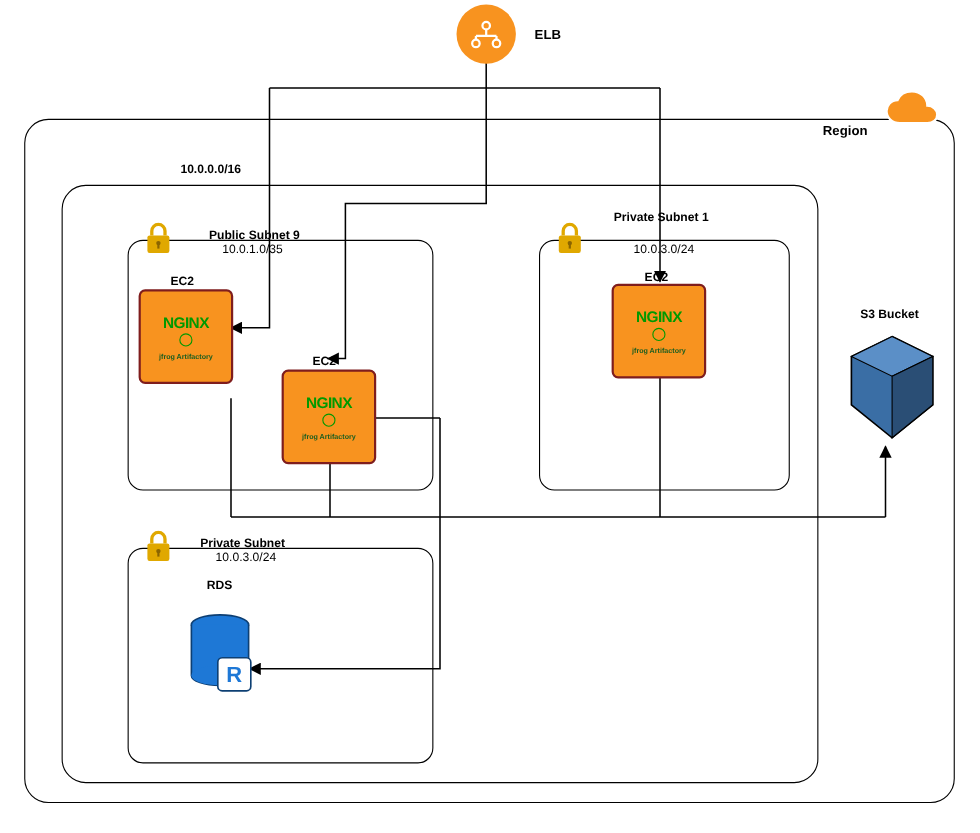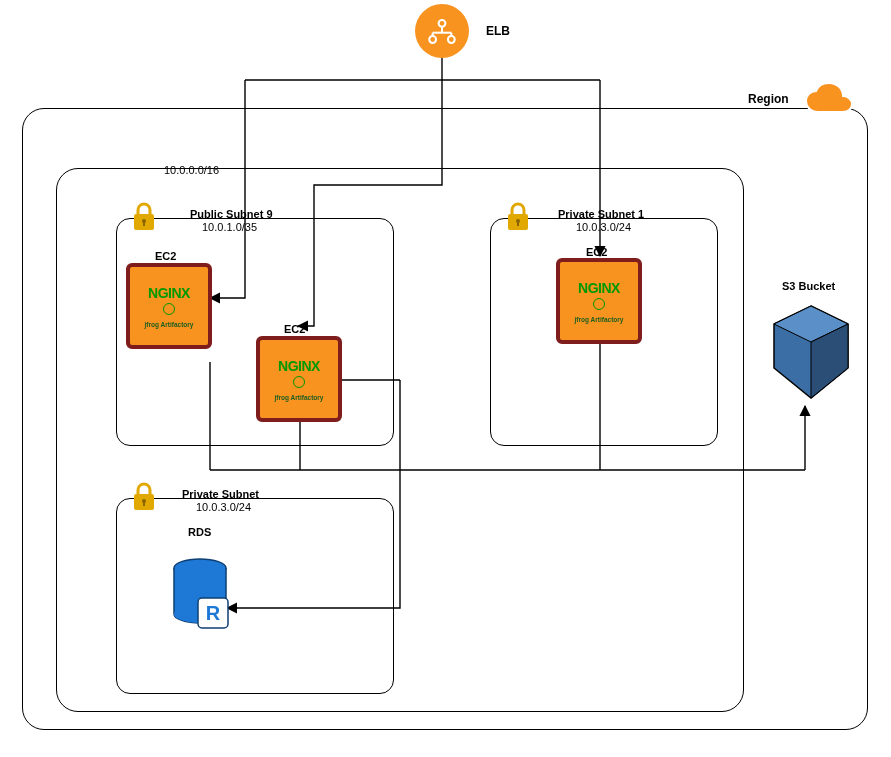--- a/index.html
+++ b/index.html
@@ -11,21 +11,21 @@
   
   .elb{position:absolute;width:54px;height:54px;border-radius:50%;background:#f8931f;display:flex;align-items:center;justify-content:center}
   .elb svg{width:34px;height:34px;stroke:#fff;fill:none;stroke-width:2.4}
   
   .cloud{position:absolute}
   .cloud svg{display:block}
   
   .lock{position:absolute;width:24px;height:30px}
   .lock svg{display:block}
   
-  .ec2{position:absolute;width:86px;height:86px;background:#f8931f;border:4px solid #7f1d1d;border-radius:6px;box-sizing:border-box;display:flex;flex-direction:column;align-items:center;justify-content:center}
+  .ec2{position:absolute;width:86px;height:86px;background:#f8931f;border:2px solid #7f1d1d;border-radius:6px;box-sizing:border-box;display:flex;flex-direction:column;align-items:center;justify-content:center}
   .nginx{font-family:Arial,sans-serif;font-weight:900;font-size:14px;color:#009900;letter-spacing:-0.5px}
   .nginx-circ{width:10px;height:10px;border:1.5px solid #009900;border-radius:50%;margin-top:2px}
   .jfrog{font-size:6.5px;color:#1b5e20;margin-top:6px;font-weight:bold}
   
   .s3{position:absolute}
   
   .rds{position:absolute}
   
   svg.wires{position:absolute;left:0;top:0;width:891px;height:757px;pointer-events:none}
   svg.wires line,svg.wires polyline{stroke:#000;stroke-width:1.4;fill:none}
@@ -69,29 +69,29 @@
         <circle cx="31" cy="30" r="4"></circle>
       <line x1="20" y1="15" x2="20" y2="22"></line>
         <line x1="9" y1="22" x2="31" y2="22"></line>
       <line x1="9" y1="22" x2="9" y2="26"></line>
         <line x1="31" y1="22" x2="31" y2="26"></line>
     </svg>
   </div>
   <div class="label" style="left:486px;top:24px">ELB</div>
 
   <div class="box" style="left:22px;top:108px;width:846px;height:622px"></div>
-  <div class="label" style="left:748px;top:92px">Region</div>
+  <div class="label" style="left:748px;top:112px">Region</div>
   <div class="cloud" style="left:800px;top:80px">
     <svg width="56" height="40" viewBox="0 0 56 40">
       <path d="M18 32c-7 0-12-5-12-11 0-5 4-10 10-10 2-5 7-8 13-8 8 0 14 6 14 13 5 0 9 4 9 8 0 5-4 8-9 8H18z" fill="#f8931f" stroke="#fff" stroke-width="2"></path>
     </svg>
   </div>
 
   <div class="box" style="left:56px;top:168px;width:688px;height:544px"></div>
-  <div class="label small" style="left:164px;top:164px;font-weight:normal">10.0.0.0/16</div>
+  <div class="label small" style="left:164px;top:148px;font-weight:bold">10.0.0.0/16</div>
 
   <div class="subnet" style="left:116px;top:218px;width:278px;height:228px"></div>
   <div class="lock" style="left:132px;top:202px">
     <svg width="24" height="30" viewBox="0 0 24 30">
         <rect x="2" y="12" width="20" height="16" rx="2" fill="#e0a800"></rect>
         <path d="M6 12v-4a6 6 0 0 1 12 0v4" fill="none" stroke="#e0a800" stroke-width="3"></path>
         <circle cx="12" cy="19" r="2" fill="#8a6500"></circle>
         <rect x="11" y="19" width="2" height="5" fill="#8a6500"></rect>
       </svg>
   </div>
@@ -114,21 +114,21 @@
 
   <div class="subnet" style="left:490px;top:218px;width:228px;height:228px"></div>
   <div class="lock" style="left:506px;top:202px">
     <svg width="24" height="30" viewBox="0 0 24 30">
         <rect x="2" y="12" width="20" height="16" rx="2" fill="#e0a800"></rect>
         <path d="M6 12v-4a6 6 0 0 1 12 0v4" fill="none" stroke="#e0a800" stroke-width="3"></path>
         <circle cx="12" cy="19" r="2" fill="#8a6500"></circle>
         <rect x="11" y="19" width="2" height="5" fill="#8a6500"></rect>
       </svg>
   </div>
-  <div class="label small" style="left:558px;top:208px">Private Subnet 1</div>
+  <div class="label small" style="left:558px;top:192px">Private Subnet 1</div>
   <div class="label small" style="left:576px;top:221px;font-weight:normal">10.0.3.0/24</div>
 
   <div class="label small" style="left:586px;top:246px">EC2</div>
   <div class="ec2" style="left:556px;top:258px">
     <div class="nginx">NGINX</div>
     <div class="nginx-circ"></div>
     <div class="jfrog">jfrog Artifactory</div>
   </div>
 
   <div class="subnet" style="left:116px;top:498px;width:278px;height:196px"></div>

